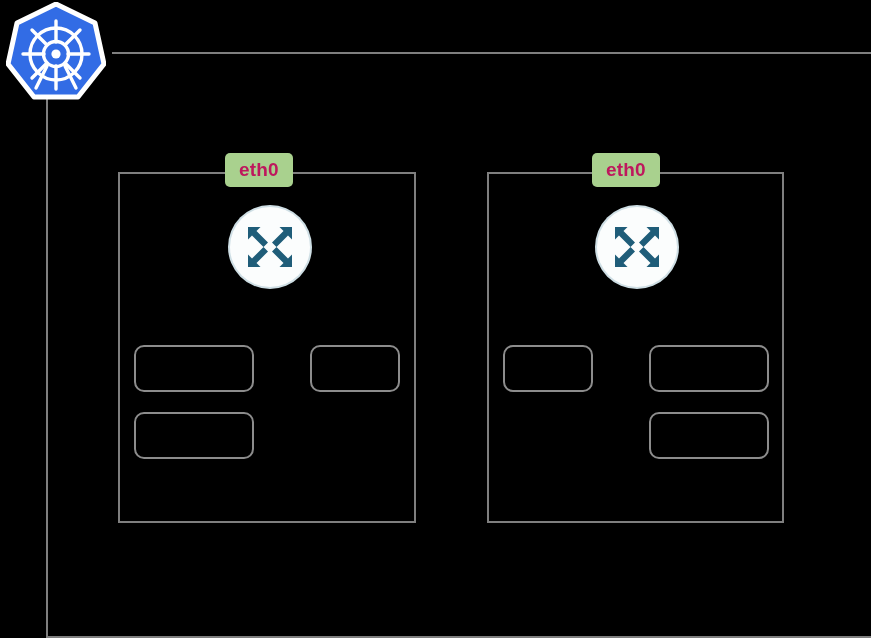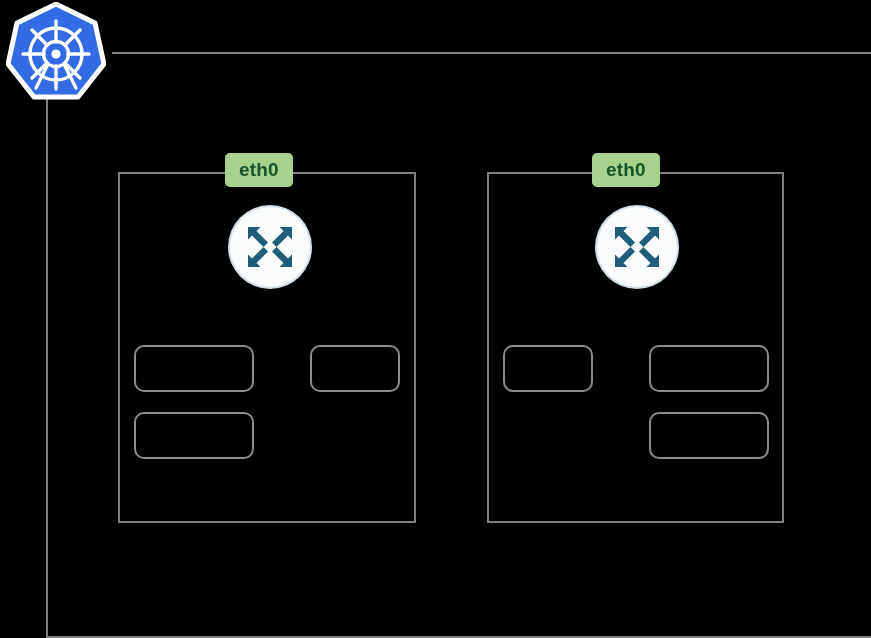--- a/index.html
+++ b/index.html
@@ -45,21 +45,21 @@
   .iface-label {
     position: absolute;
     box-sizing: border-box;
     height: 34px;
     padding: 0 14px;
     background: #a9d18e;
     border-radius: 5px;
     display: flex;
     align-items: center;
     justify-content: center;
-    color: #14532d;
+    color: #be185d;
     font-size: 19px;
     font-weight: bold;
     letter-spacing: 0.2px;
     font-family: "Liberation Sans", sans-serif;
     z-index: 6;
   }
 
   
   .router-icon {
     position: absolute;

